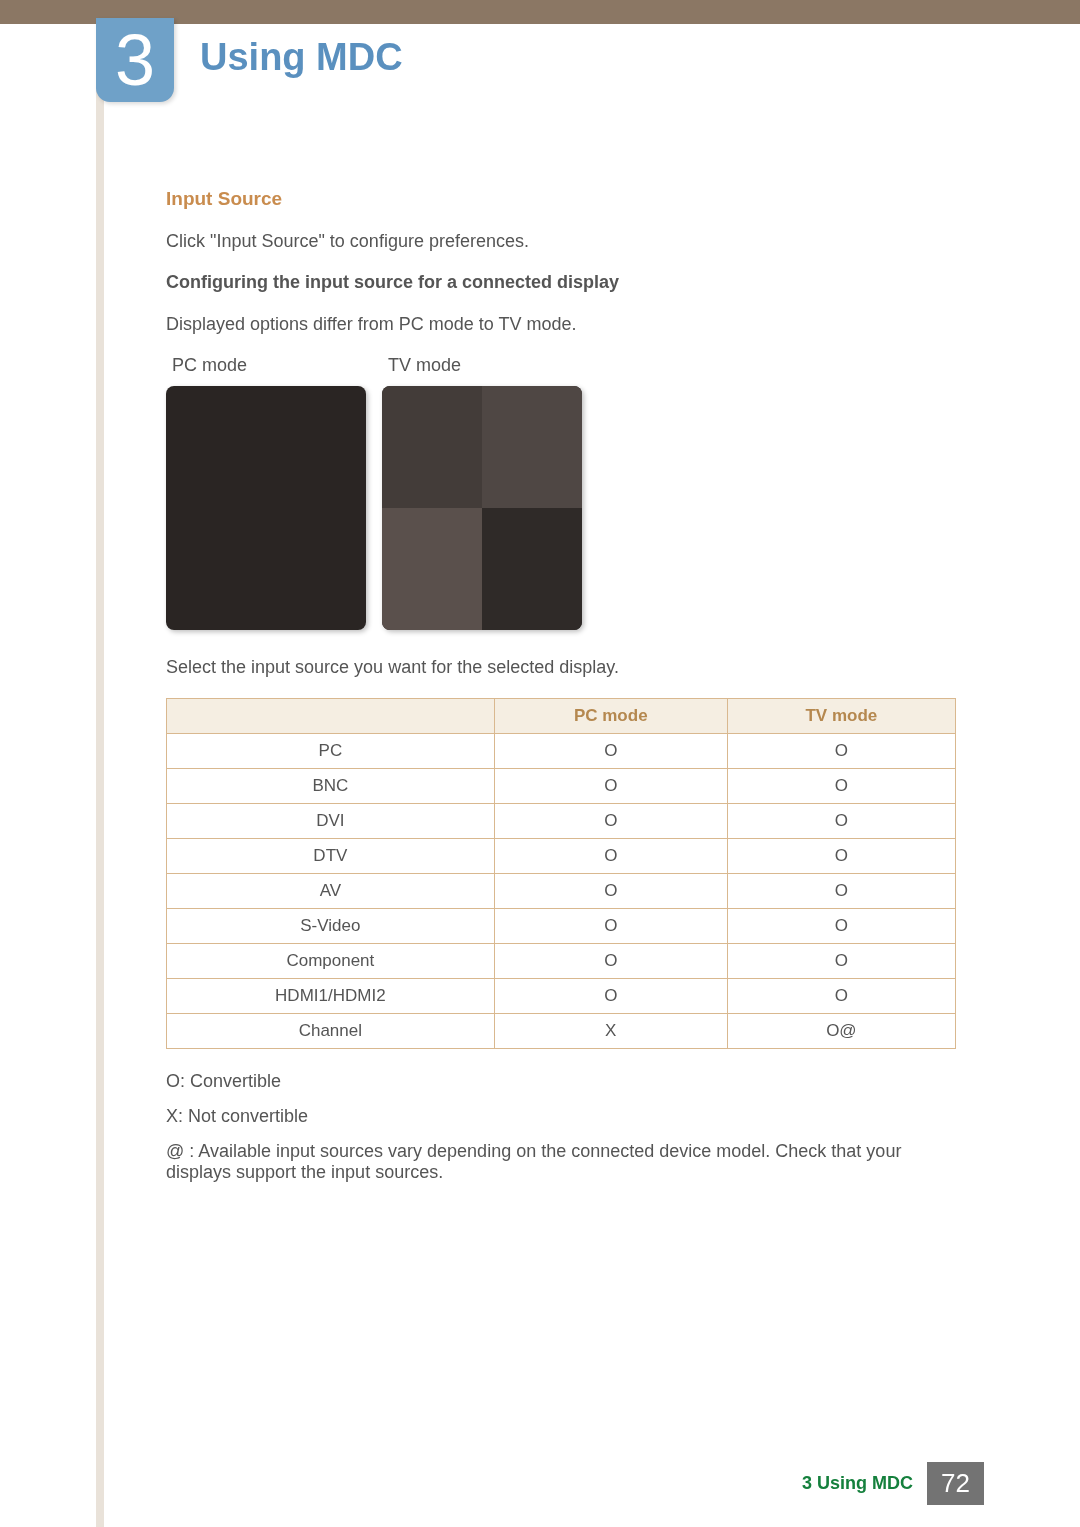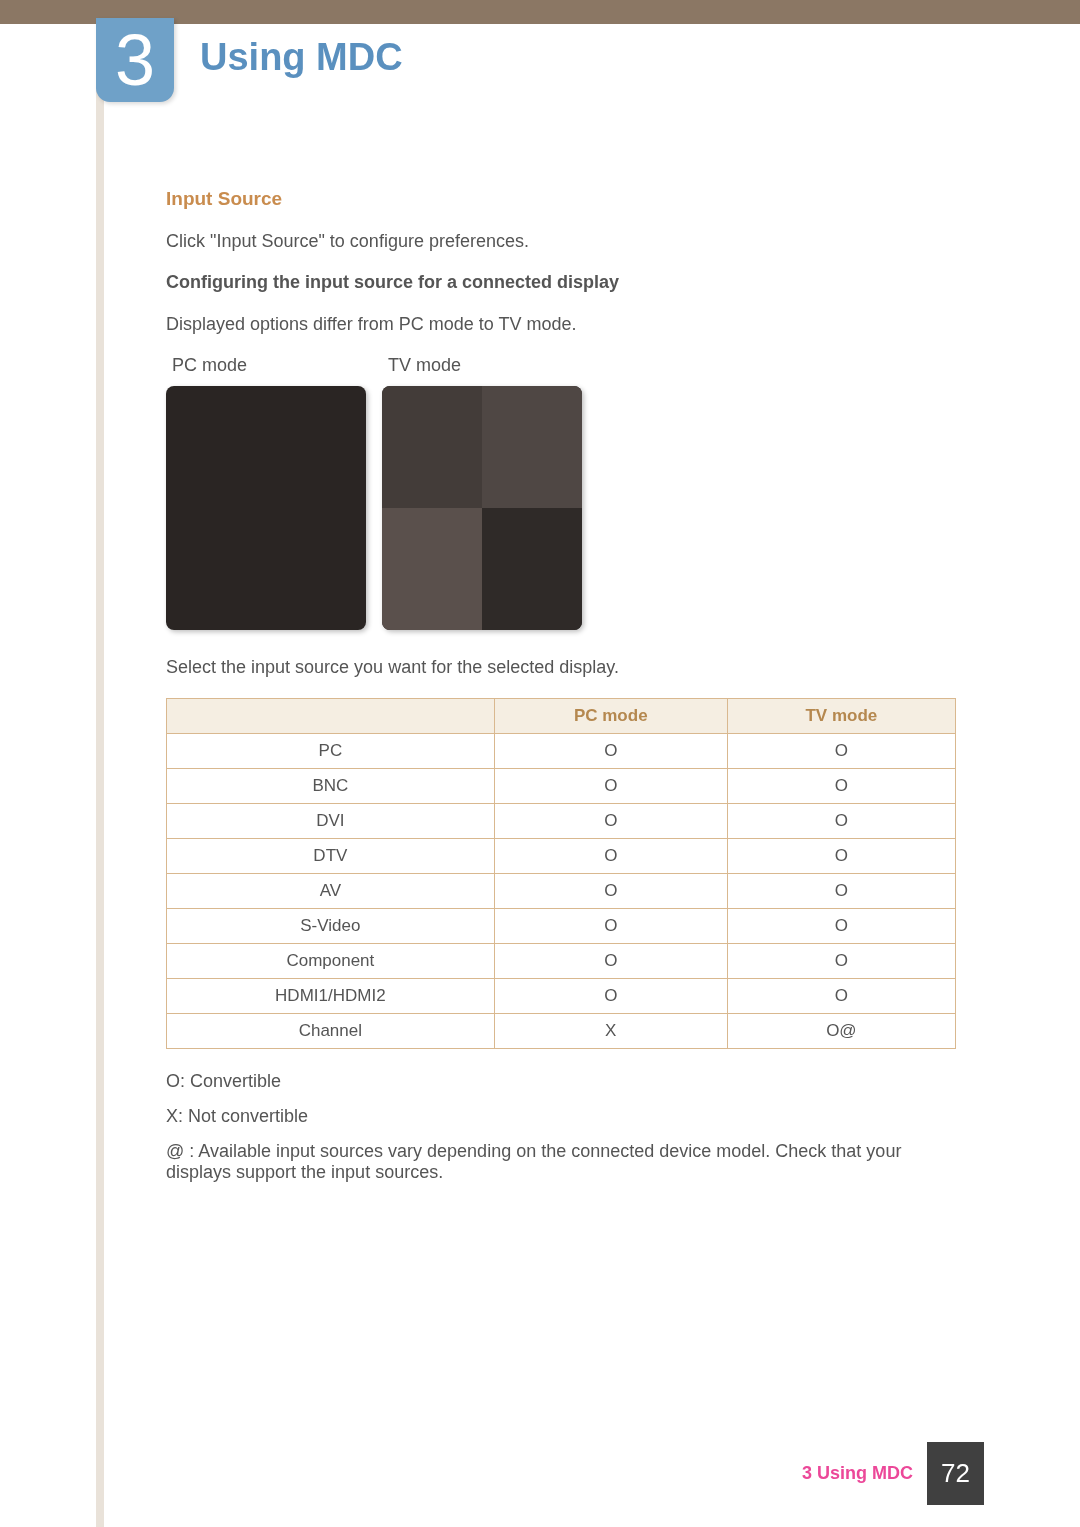--- a/index.html
+++ b/index.html
@@ -123,32 +123,32 @@
   table.src th:first-child { background:#f5eee2; }
   .legend { margin-bottom: 14px; color:#555; }
   .footer {
     position: absolute;
     bottom: 22px;
     right: 96px;
     display: flex;
     align-items: stretch;
   }
   .footer-label {
-    color: #ec4899;
+    color: #15803d;
     font-weight: bold;
     font-size: 18px;
     display:flex;
     align-items:center;
     padding-right: 14px;
   }
   .footer-page {
-    background: #404040;
+    background: #737373;
     color: #fff;
     font-size: 26px;
-    padding: 16px 14px;
+    padding: 6px 14px;
   }
 </style>
 </head>
 <body>
 
 <div class="top-bar"></div>
 <div class="left-rail"></div>
 
 <div class="chapter-badge">3</div>
 <div class="chapter-title">Using MDC</div>

